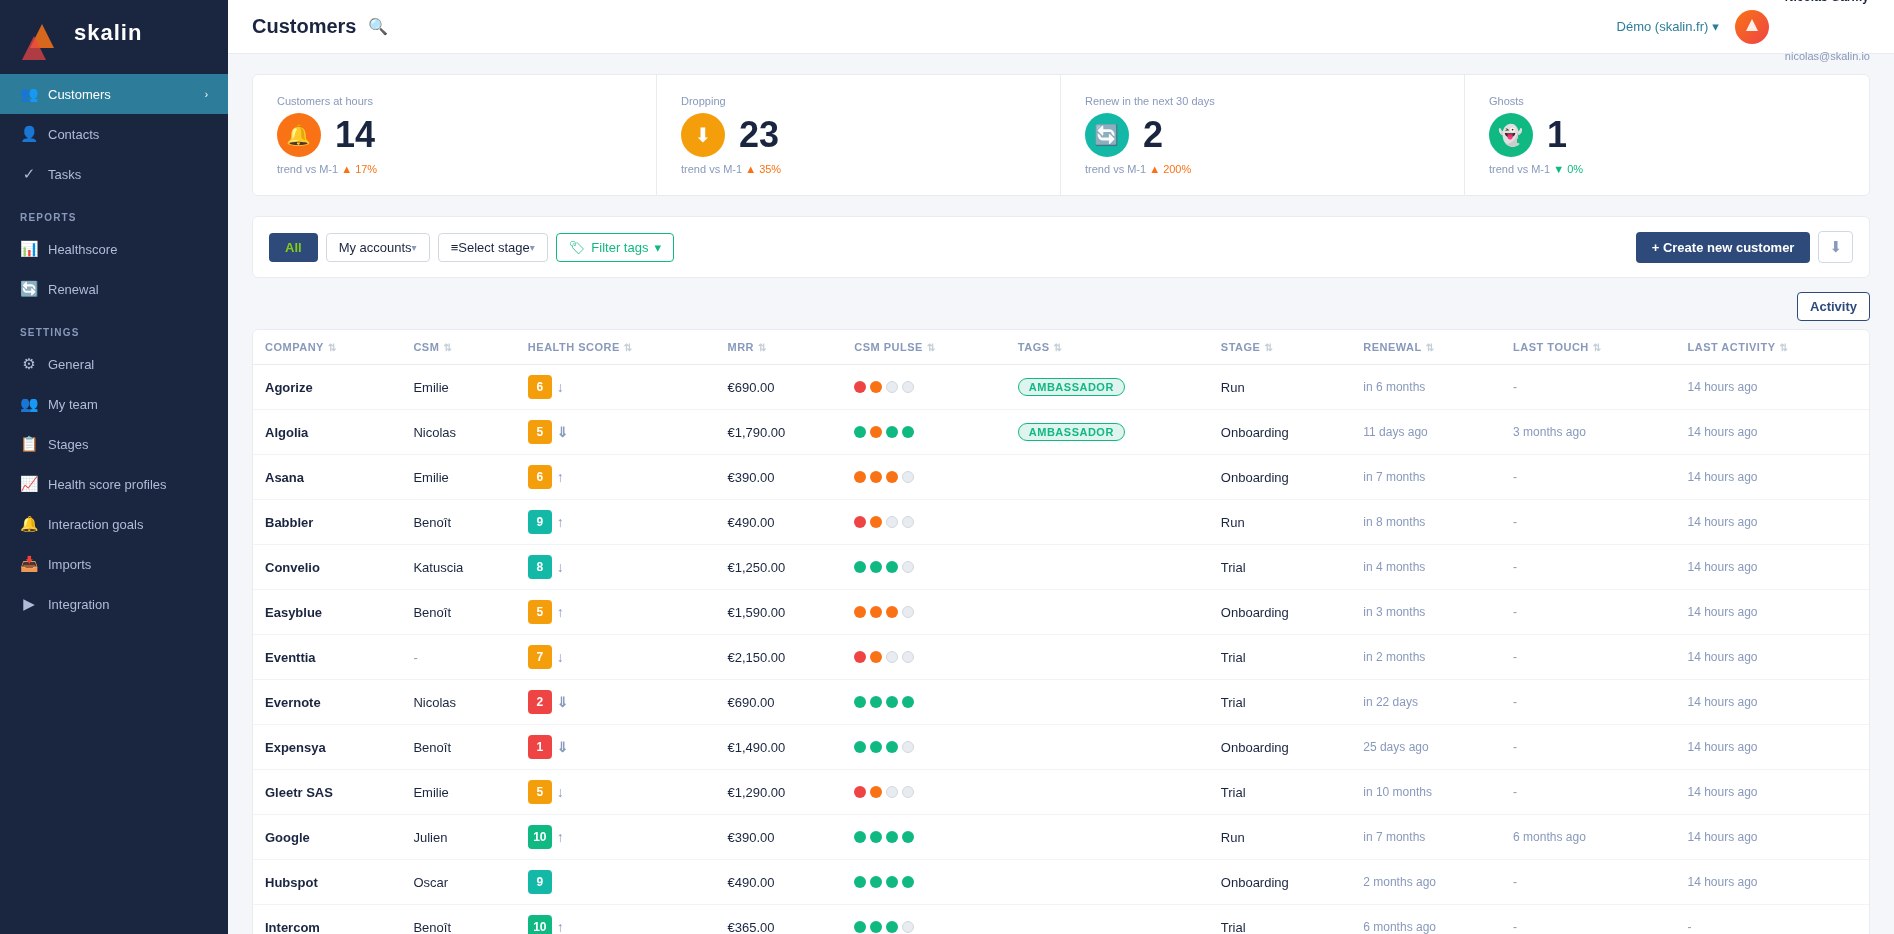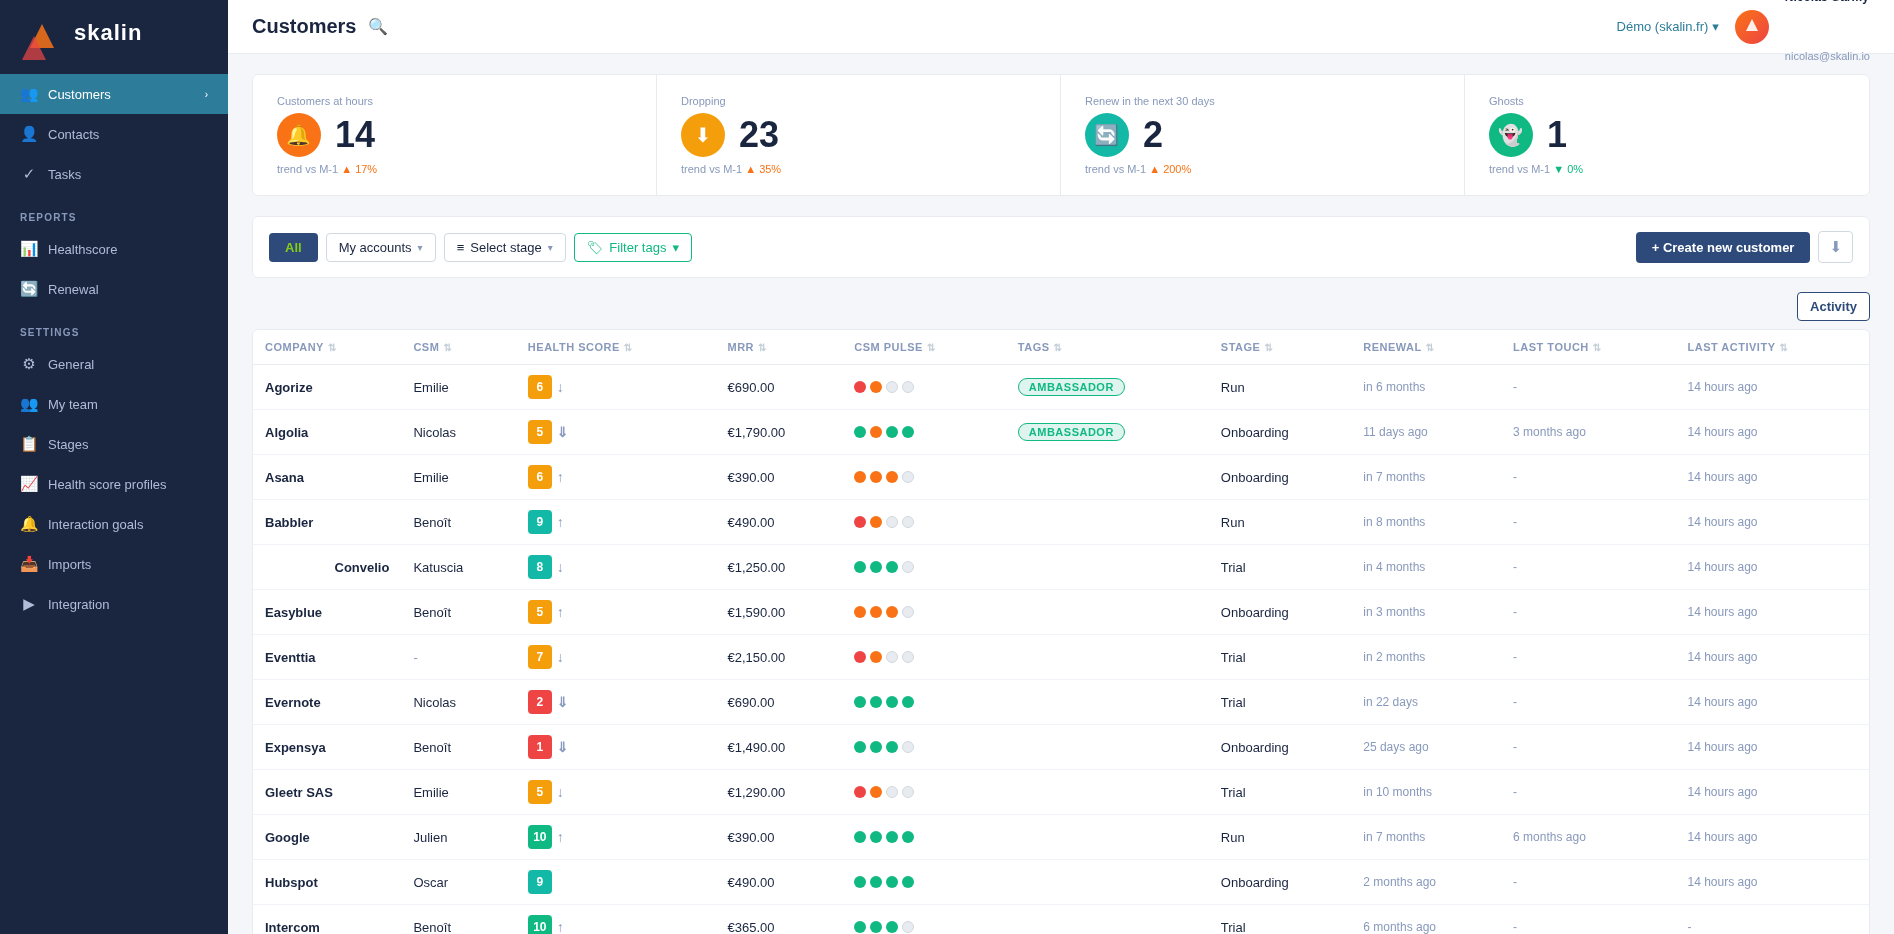--- a/index.html
+++ b/index.html
@@ -171,21 +171,21 @@
     .btn-filter {
       background: #fff;
       color: #1a2540;
       border: 1px solid #d1d9e0;
       border-radius: 4px;
       padding: 6px 12px;
       font-size: 13px;
       cursor: pointer;
       display: flex;
       align-items: center;
-      gap: 6px;
+      gap: 0;
     }
     .btn-filter .dropdown-arrow { font-size: 10px; color: #8899bb; }
     .btn-create {
       margin-left: auto;
       background: #2d4a7a;
       color: #fff;
       border: none;
       border-radius: 4px;
       padding: 8px 16px;
       font-size: 13px;
@@ -549,21 +549,21 @@
                   <div class="dot empty"></div>
                 </div>
               </td>
               <td></td>
               <td>Run</td>
               <td class="text-muted text-sm">in 8 months</td>
               <td class="text-muted text-sm">-</td>
               <td class="text-muted text-sm">14 hours ago</td>
             </tr>
             <tr>
-              <td style="font-weight: 600; text-align: right;">Convelio</td>
+              <td style="font-weight: 600;">Convelio</td>
               <td>Katuscia</td>
               <td><span class="health-badge">
                   <span class="health-num teal">8</span>
                   <span class="health-trend">↓</span>
                 </span></td>
               <td>€1,250.00</td>
               <td>
                 <div class="pulse-dots">
                   <div class="dot green"></div>
                   <div class="dot green"></div>

